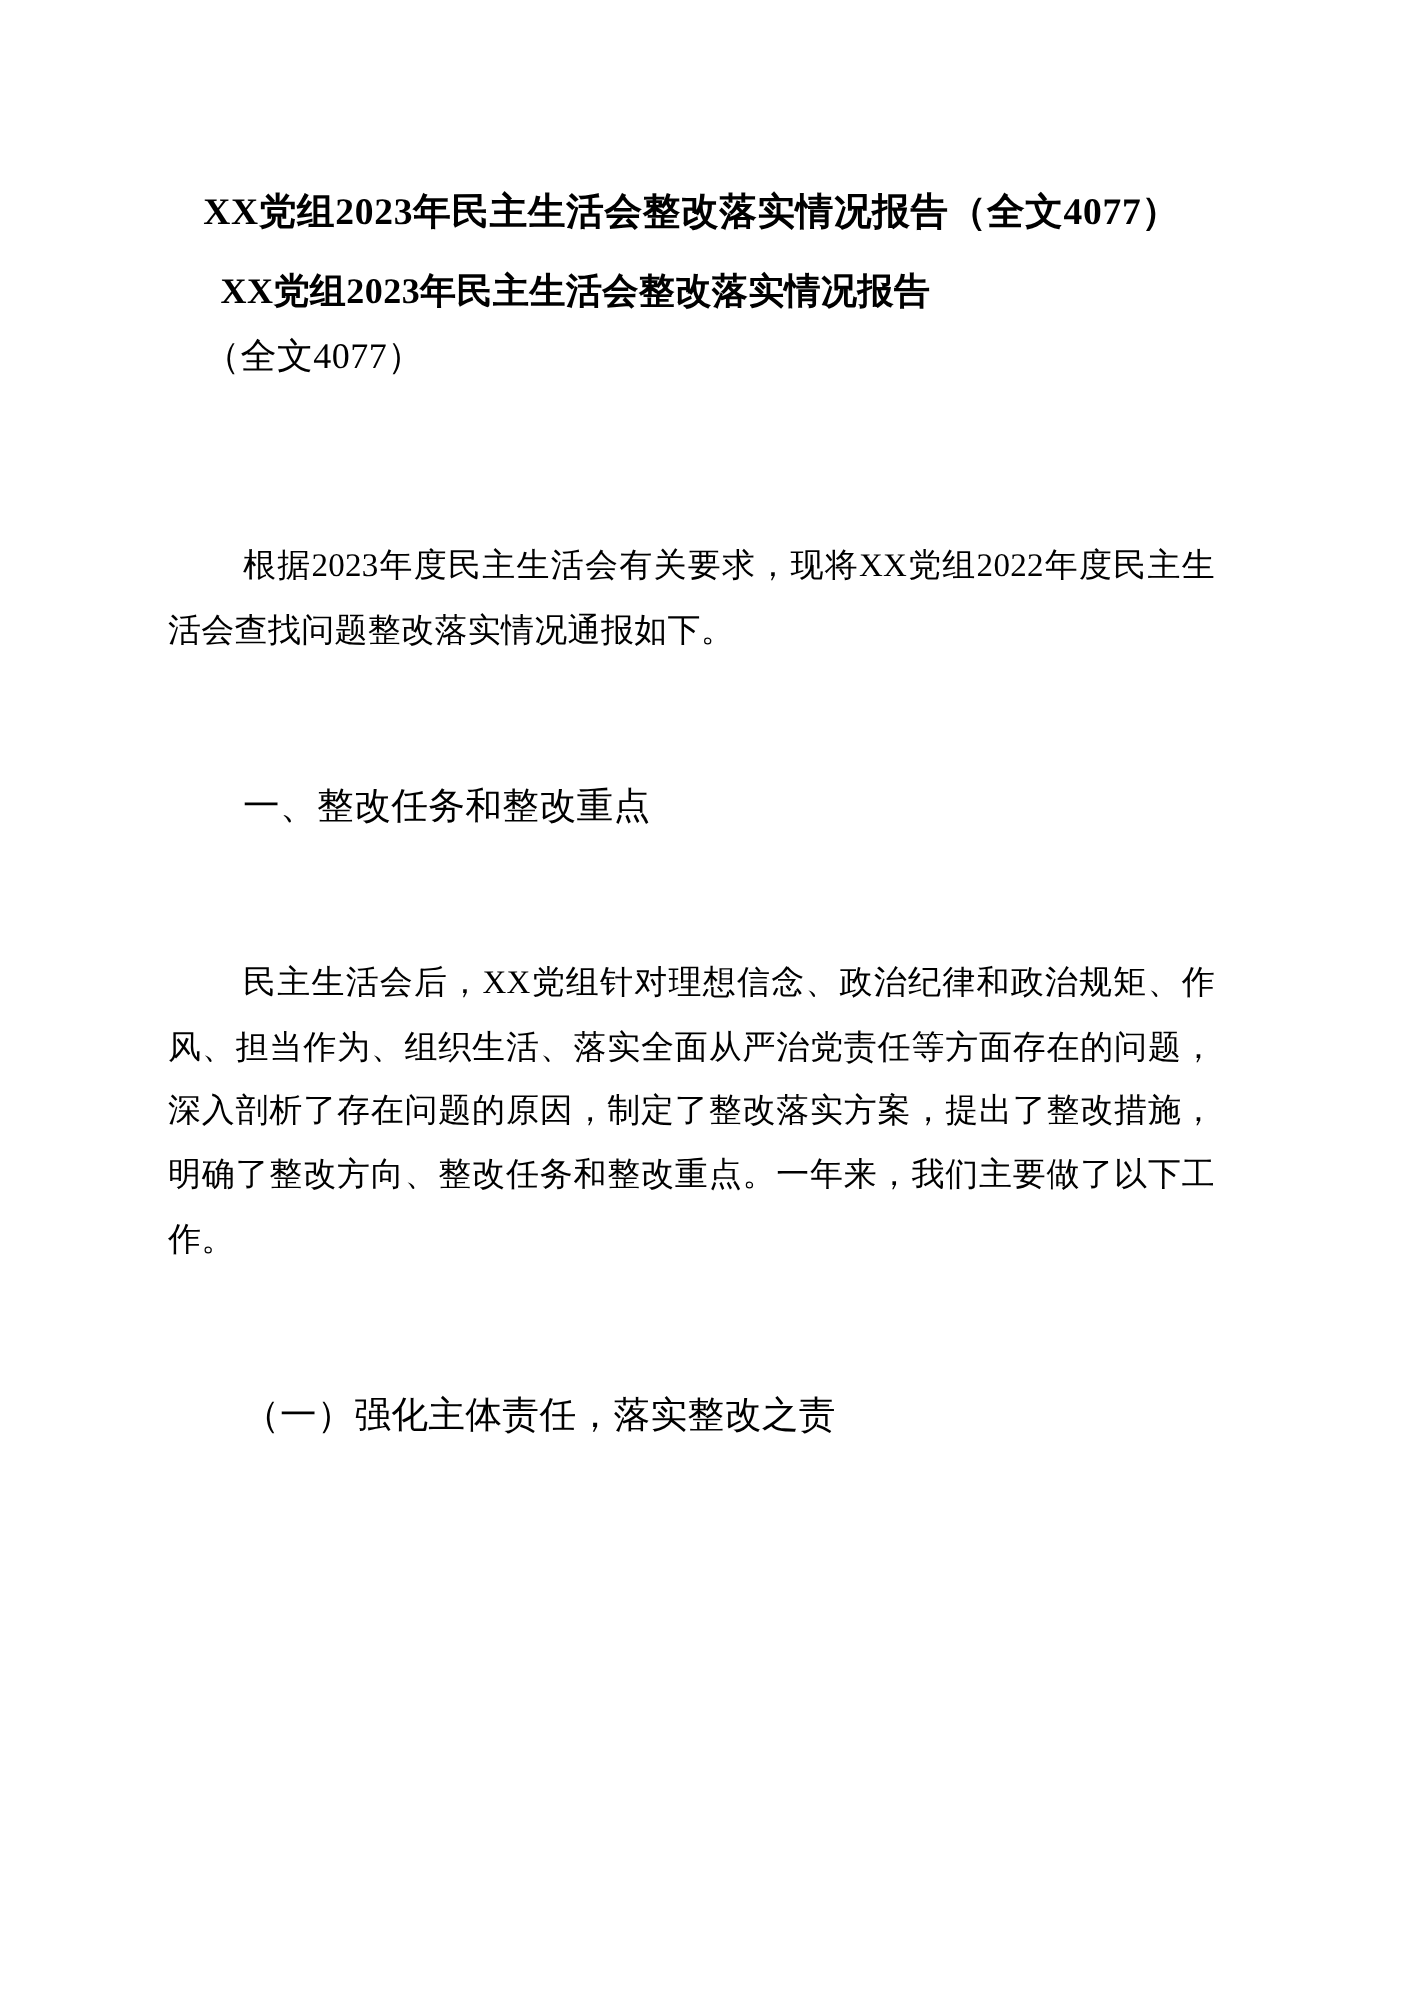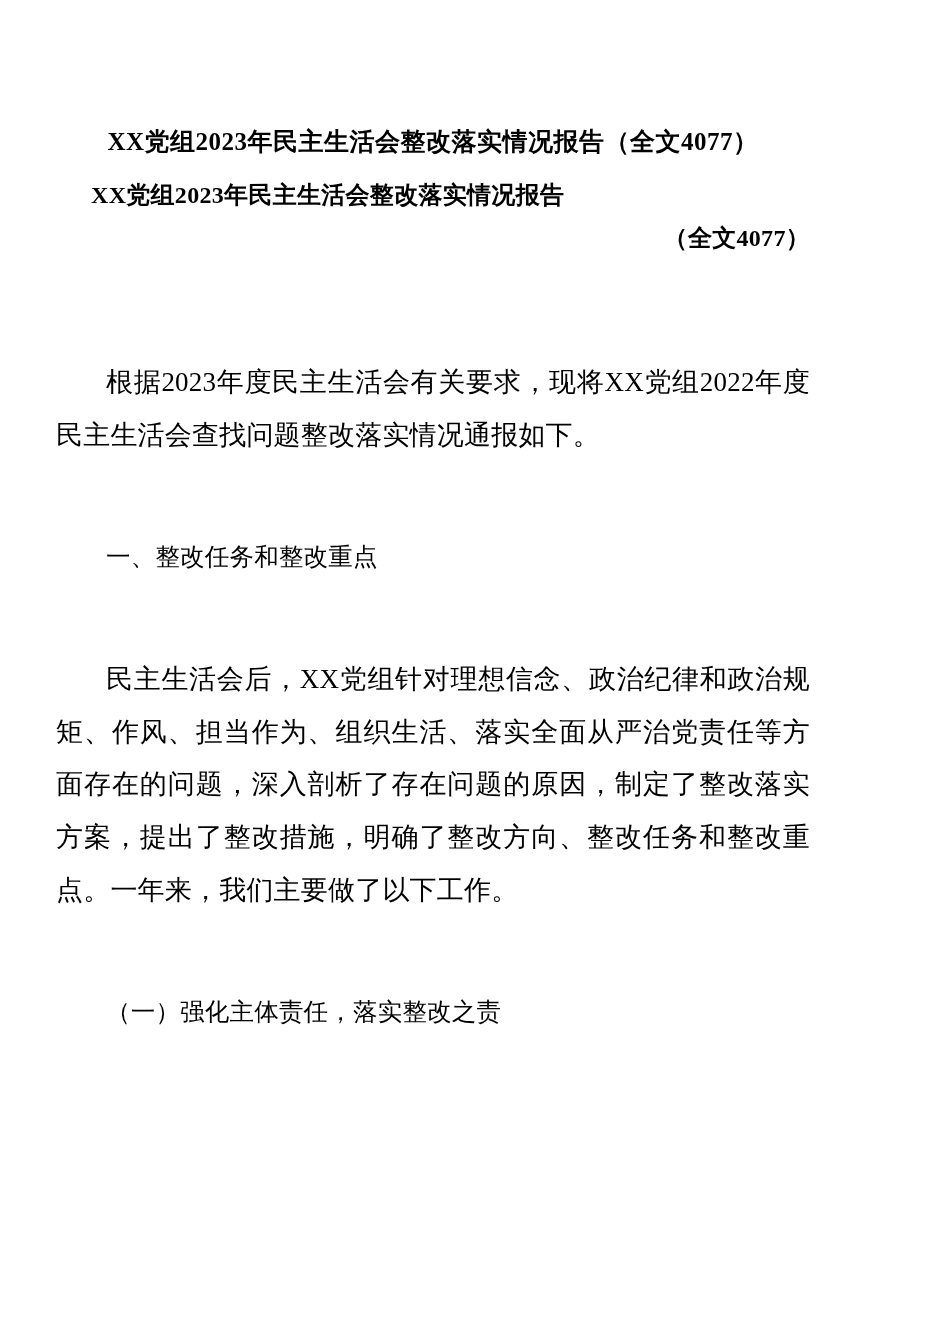--- a/index.html
+++ b/index.html
@@ -11,21 +11,21 @@
     width: 950px;
     height: 1344px;
     font-family: "Liberation Serif", "DejaVu Serif", serif;
     color: #000000;
     overflow: hidden;
   }
   .page {
     width: 950px;
     height: 1344px;
     box-sizing: border-box;
-    padding: 120px 140px 60px 56px;
+    padding: 120px 140px 60px 112px;
     background: #ffffff;
     position: relative;
   }
   .doc-title {
     font-size: 25px;
     line-height: 1.75;
     text-align: center;
     font-weight: 700;
     letter-spacing: 0.5px;
     margin: 0 0 6px 0;
@@ -37,33 +37,33 @@
     font-size: 24px;
     line-height: 1.8;
     font-weight: 700;
     text-align: left;
     letter-spacing: 0.3px;
     margin-left: 35px;
   }
   .subtitle-line-2 {
     font-size: 24px;
     line-height: 1.8;
-    font-weight: 700;
-    text-align: right;
+    font-weight: 400;
+    text-align: left;
     text-indent: 24px;
     letter-spacing: 0.3px;
   }
   .spacer-lg {
     height: 96px;
   }
   .spacer-md {
     height: 72px;
   }
   .body-para {
-    font-size: 27px;
+    font-size: 22px;
     line-height: 1.95;
     text-align: justify;
     text-justify: inter-ideograph;
     text-indent: 50px;
     margin: 0;
     letter-spacing: 0.2px;
   }
   .heading-1 {
     font-size: 24.5px;
     line-height: 1.95;

